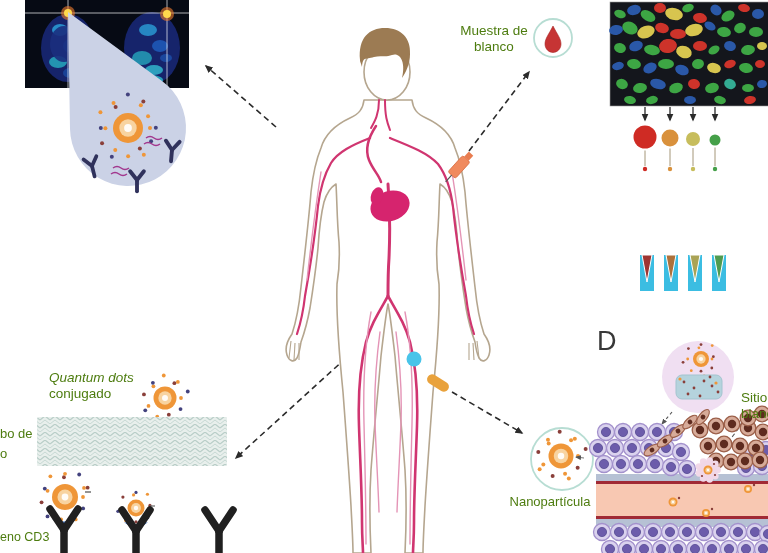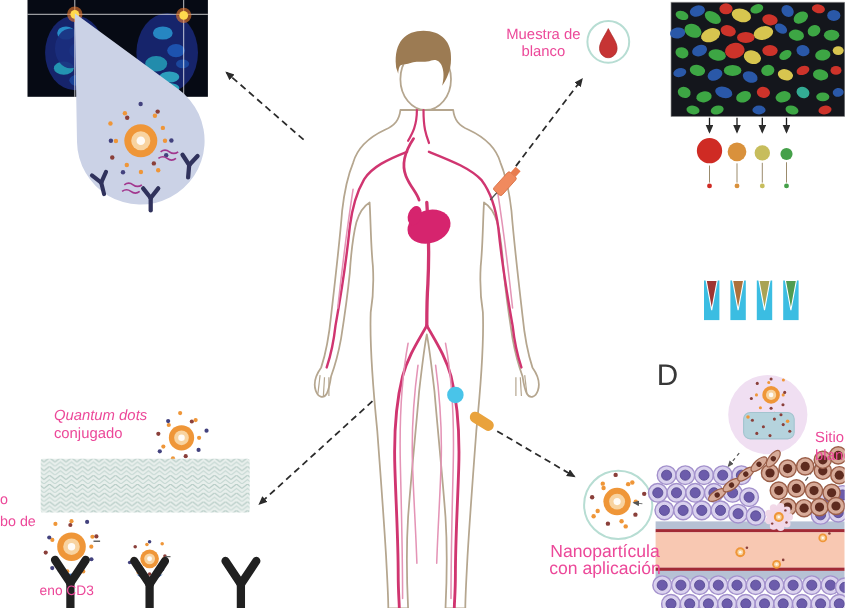--- a/index.html
+++ b/index.html
@@ -1,18 +1,18 @@
 <!DOCTYPE html>
 <html><head>
 <meta charset="utf-8">
 <style>
   html,body{margin:0;padding:0;background:#fff;}
   .canvas{position:relative;width:768px;height:553px;background:#fff;overflow:hidden;
           font-family:"Liberation Sans", sans-serif;color:#3c3c3c;}
-  .lbl{position:absolute;font-size:13.5px;line-height:16px;color:#ec4899;white-space:nowrap;}
+  .lbl{position:absolute;font-size:13.5px;line-height:16px;color:#4d7c0f;white-space:nowrap;}
   .center{text-align:center;}
   .em{font-style:italic;text-align:center;}
   #label-d{font-size:27px;color:#383838;}
   svg{position:absolute;left:0;top:0;}
 </style>
 </head>
 <body>
 
 <div class="canvas">
   <svg id="art" width="768" height="553" viewBox="0 0 768 553">
@@ -673,28 +673,27 @@
   <div class="lbl center" style="left:448px;top:23px;width:92px;">
     <div>Muestra de</div>
     <div>blanco</div>
   </div>
 
   <div class="lbl" style="left:49px;top:370px;">
     <div class="em">Quantum dots</div>
     <div>conjugado</div>
   </div>
 
-  <div class="lbl" style="left:0px;top:426px;font-size:13px;margin-top:40px;">bo de</div>
+  <div class="lbl" style="left:0px;top:426px;font-size:13px;">bo de</div>
   <div class="lbl" style="left:0px;top:446px;font-size:13px;">o</div>
 
-  <div class="lbl" style="left:16px;top:529px;font-size:12.5px;padding-left:20px;">eno CD3</div>
-
-  <div class="lbl center" style="left:492px;top:494px;width:116px;font-size:16px;line-height:15.5px;">
+  <div class="lbl" style="left:0px;top:529px;font-size:12.5px;">eno CD3</div>
+
+  <div class="lbl center" style="left:492px;top:494px;width:116px;font-size:13px;line-height:15.5px;">
     <div>Nanopartícula</div>
-    <div>con aplicación</div>
   </div>
 
   <div class="lbl" id="label-d" style="left:597px;top:333px;">D</div>
 
   <div class="lbl" style="left:741px;top:390px;">
     <div>Sitio</div>
     <div>blanco</div>
   </div>
 </div>
 

